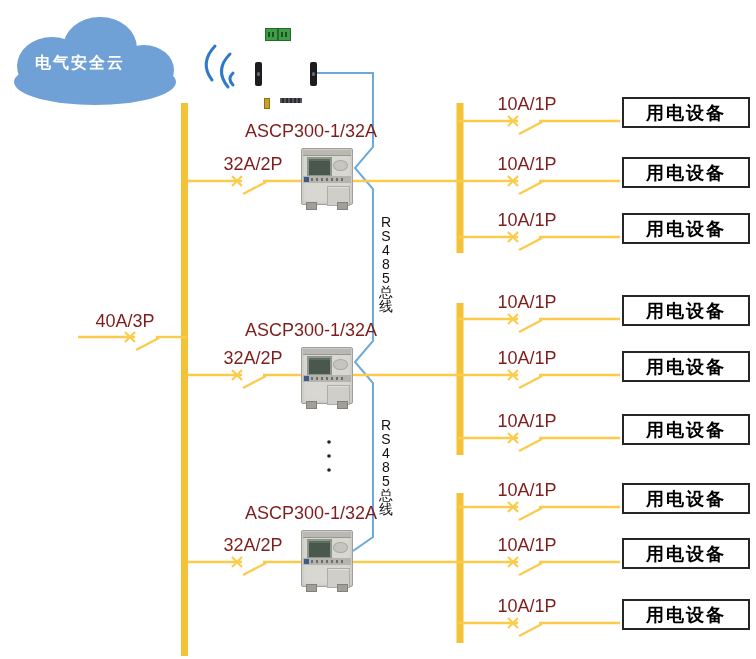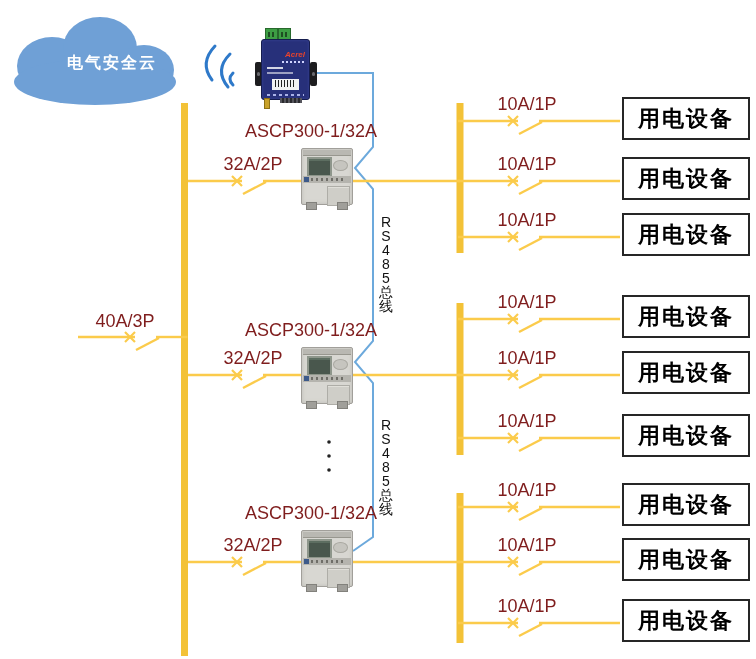--- a/index.html
+++ b/index.html
@@ -1,24 +1,24 @@
 <!DOCTYPE html>
 <html><head>
 <meta charset="utf-8">
 <style>
   html,body{margin:0;padding:0;background:#fff;}
   #stage{position:relative;width:756px;height:659px;background:#fff;overflow:hidden;
          font-family:"Liberation Sans","DejaVu Sans",sans-serif;}
   #wiring{position:absolute;left:0;top:0;}
   .lbl{position:absolute;transform:translateX(-50%);font-size:18px;color:#7f1d1d;white-space:nowrap;}
-  .cloud-label{position:absolute;left:112px;top:53px;transform:translateX(-50%);
+  .cloud-label{position:absolute;left:80px;top:53px;transform:translateX(-50%);
                color:#fff;font-weight:700;font-size:16px;letter-spacing:2px;}
-  .loadbox{position:absolute;width:128px;height:43px;border:2.5px solid #262626;background:#fff;
+  .loadbox{position:absolute;width:128px;height:31px;border:2.5px solid #262626;background:#fff;
            box-sizing:border-box;display:flex;align-items:center;justify-content:center;
-           font-size:22px;font-weight:700;letter-spacing:2px;color:#000;}
+           font-size:18px;font-weight:700;letter-spacing:2px;color:#000;}
   .rs-stack{position:absolute;width:18px;text-align:center;font-size:14px;line-height:14px;color:#111;}
   .rs-stack div{height:14px;}
   
   .meter{position:absolute;width:52px;height:62px;}
   .m-body{position:absolute;left:0;top:0;right:0;bottom:5px;background:#d8d7d2;
           border:1px solid #a19f9a;border-radius:2px;box-shadow:inset 0 0 4px #bdbcb6;}
   .m-top{position:absolute;left:2px;right:2px;top:2px;height:5px;background:#b9b8b2;
          border-bottom:1px solid #98978f;}
   .m-lcd{position:absolute;left:6px;top:9px;width:21px;height:16px;background:#49574d;
          border:2px solid #8e968b;box-shadow:inset 0 2px 0 #5d6e61;}
@@ -159,28 +159,20 @@
       </g>
   </svg>
 
   <div class="cloud-label">电气安全云</div>
 
   <div id="gateway">
     <div class="gw-term t1"></div>
     <div class="gw-term t2"></div>
     <div class="gw-ear el"></div>
     <div class="gw-ear er"></div>
-    <div class="gw-body">
-      <div class="gw-logo">Acrel</div>
-      <div class="gw-dots"></div>
-      <div class="gw-l1"></div>
-      <div class="gw-l2"></div>
-      <div class="gw-barcode"></div>
-      <div class="gw-bline"></div>
-    </div>
     <div class="gw-ant"></div>
     <div class="gw-pins"></div>
   </div>
 
   <div class="lbl" style="left:125px;top:311px">40A/3P</div>
 
   <div id="overlay">
       <div class="lbl" style="left: 253px; top: 154px;">32A/2P</div>
       <div class="lbl" style="left: 311px; top: 121px;">ASCP300-1/32A</div>
       <div class="meter" style="left: 301px; top: 148px;">

